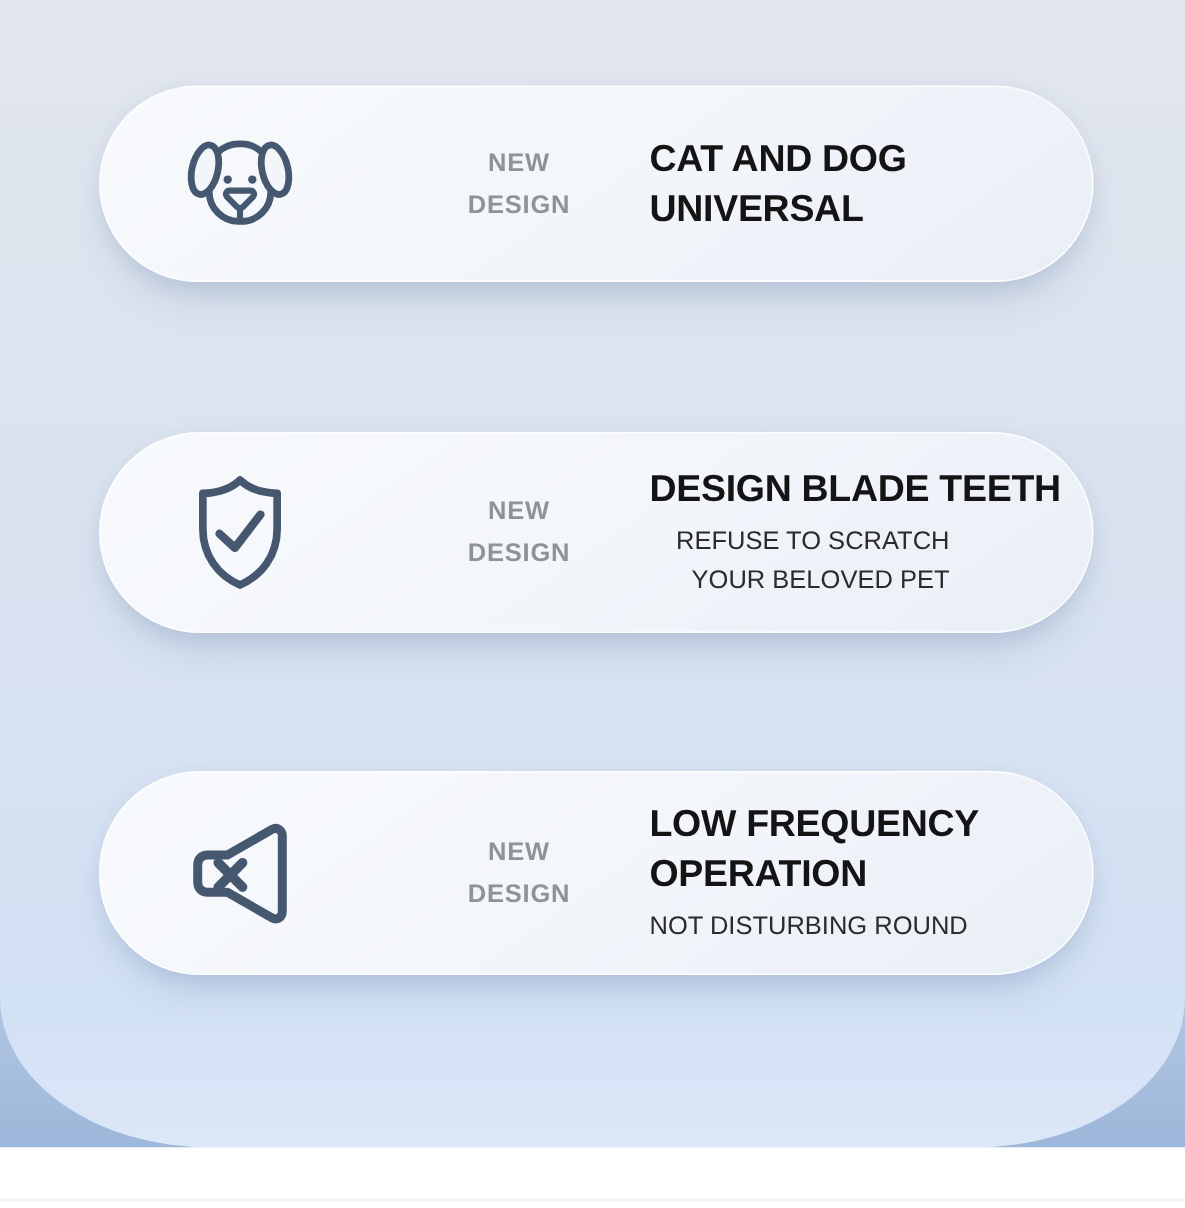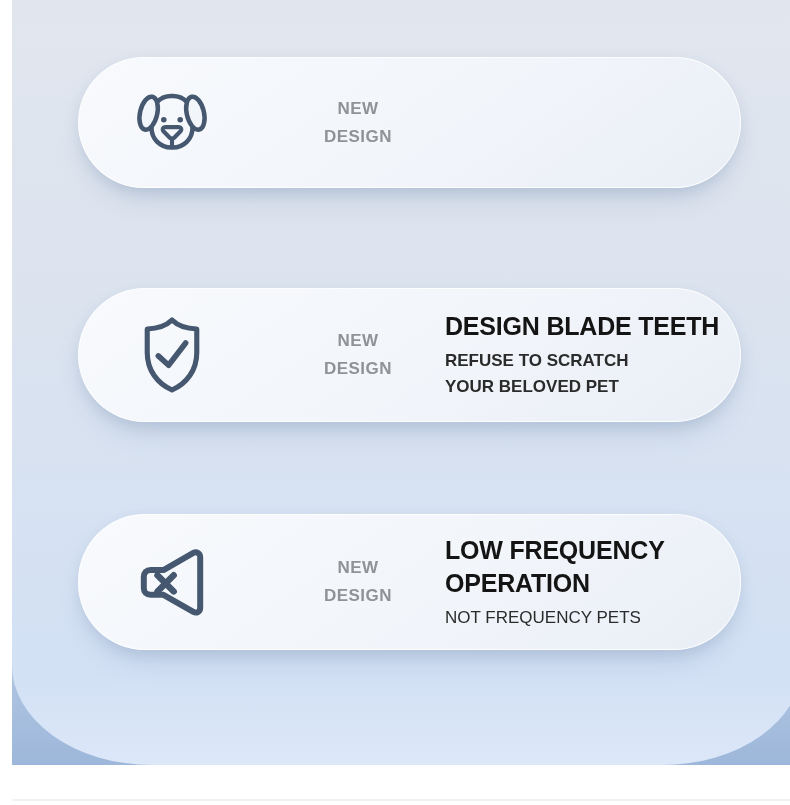--- a/index.html
+++ b/index.html
@@ -14,21 +14,21 @@
     --bg-outer-bottom:#9DB7DA;
     --footer-bg:#FFFFFF;
   }
   html,body{margin:0;padding:0;}
   body{
     width:790px;height:805px;
     font-family:"Liberation Sans", sans-serif;
     background:var(--footer-bg);
     position:relative;overflow:hidden;
   }
-  .stage{position:absolute;inset:0;margin-left:12px;}
+  .stage{position:absolute;inset:0;}
   .bg-outer{
     position:absolute;left:0;top:580px;width:790px;height:185px;
     background:linear-gradient(180deg,var(--bg-outer-top) 0%,var(--bg-outer-bottom) 100%);
   }
   .bg-dome{
     position:absolute;left:0;top:0;width:790px;height:765px;
     background:linear-gradient(180deg,var(--bg-top) 0%, #DBE3EF 42%, var(--bg-bottom) 88%, #DCE7F8 100%);
     border-bottom-left-radius:140px 100px;
     border-bottom-right-radius:140px 100px;
   }
@@ -73,21 +73,21 @@
     letter-spacing:-0.2px;color:var(--title-color);
     white-space:pre-line;
   }
   .card-subtitle{
     margin-top:5px;
     font-size:17px;font-weight:400;line-height:26px;
     color:var(--subtitle-color);
     white-space:pre-line;
   }
   .card--center-sub .card-subtitle{
-    text-align:left;align-self:flex-start;min-width:200px;font-weight:bold;
+    text-align:right;align-self:flex-start;min-width:200px;
   }
 </style>
 </head>
 <body>
 
 <div class="stage">
   <div class="bg-outer"></div>
   <div class="bg-dome"></div>
   <div class="footer-strip"></div>
   <div class="footer-line"></div>
@@ -100,20 +100,22 @@
         <ellipse cx="78.5" cy="36" rx="10.5" ry="20.5" transform="rotate(-13 78.5 36)" fill="#F2F5FA" stroke="currentColor" stroke-width="5.5"></ellipse>
         <circle cx="40" cy="44" r="3.4" fill="currentColor"></circle>
         <circle cx="60" cy="44" r="3.4" fill="currentColor"></circle>
         <path d="M41.5 53 H58.5 C61 53 62.3 55.8 60.7 57.8 L52.7 66 C51.3 67.4 48.7 67.4 47.3 66 L39.3 57.8 C37.7 55.8 39 53 41.5 53 Z" stroke="currentColor" stroke-width="5" stroke-linejoin="round"></path>
         <path d="M50 67 V77" stroke="currentColor" stroke-width="5" stroke-linecap="round"></path>
       </svg>
     </div>
     <div class="badge">NEW
 DESIGN</div>
     <div class="text-col">
+      <div class="card-title">CAT AND DOG
+UNIVERSAL</div>
     </div>
   </div>
 
   <div class="card card-2 card--center-sub">
     <div class="icon-wrap">
       <svg viewBox="0 0 90 96" fill="none" xmlns="http://www.w3.org/2000/svg">
         <path d="M45 7 C39 13 29 17 16 17.5 L16 45 C16 66 28 81.5 45 89 C62 81.5 74 66 74 45 L74 17.5 C61 17 51 13 45 7 Z" stroke="currentColor" stroke-width="6" stroke-linejoin="round"></path>
         <path d="M29 49 L41 60 L61 34" stroke="currentColor" stroke-width="6.5" stroke-linecap="round" stroke-linejoin="round"></path>
       </svg>
     </div>
@@ -132,16 +134,16 @@
         <path d="M73 11 L38 31 H23 C18 31 15 34 15 39 V52 C15 57 18 60 23 60 H38 L73 80 C77 82.2 81 79.5 81 75 V16 C81 11.5 77 8.8 73 11 Z" stroke="currentColor" stroke-width="7" stroke-linejoin="round"></path>
         <path d="M31 37 L50 56" stroke="currentColor" stroke-width="7.5" stroke-linecap="round"></path>
         <path d="M50 37 L31 56" stroke="currentColor" stroke-width="7.5" stroke-linecap="round"></path>
       </svg>
     </div>
     <div class="badge">NEW
 DESIGN</div>
     <div class="text-col">
       <div class="card-title">LOW FREQUENCY
 OPERATION</div>
-      <div class="card-subtitle">NOT FREQUENCY PETS</div>
+      <div class="card-subtitle">NOT DISTURBING ROUND</div>
     </div>
   </div>
 </div>
 
 </body></html>

